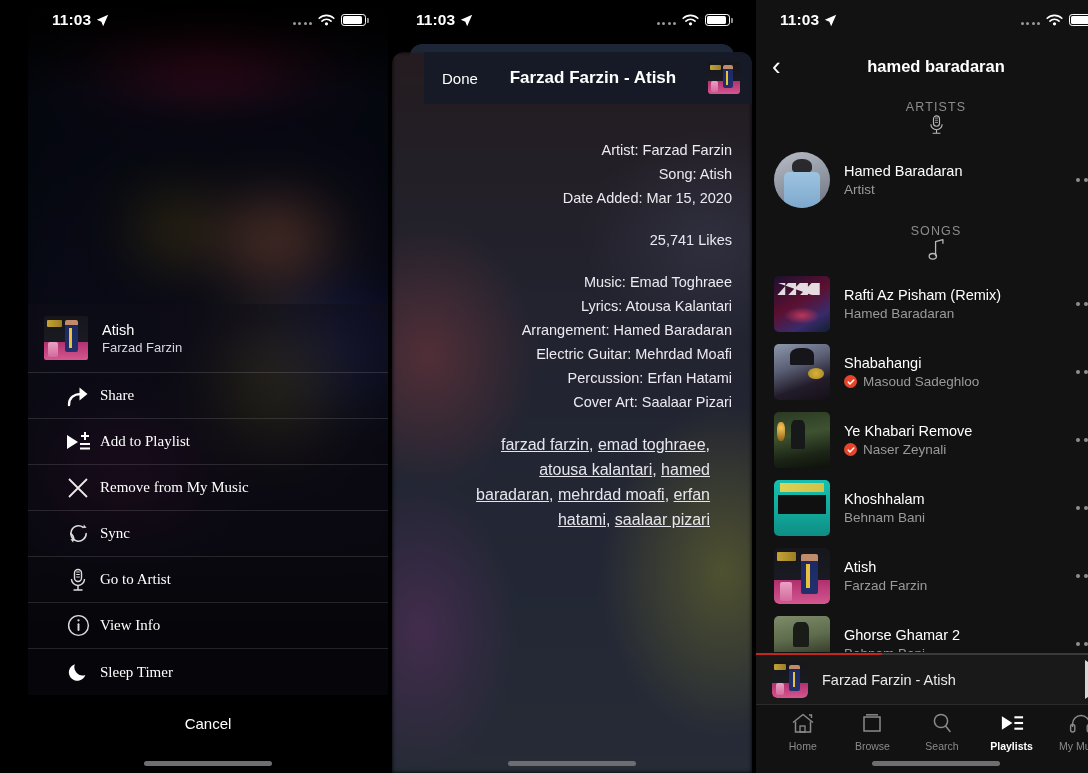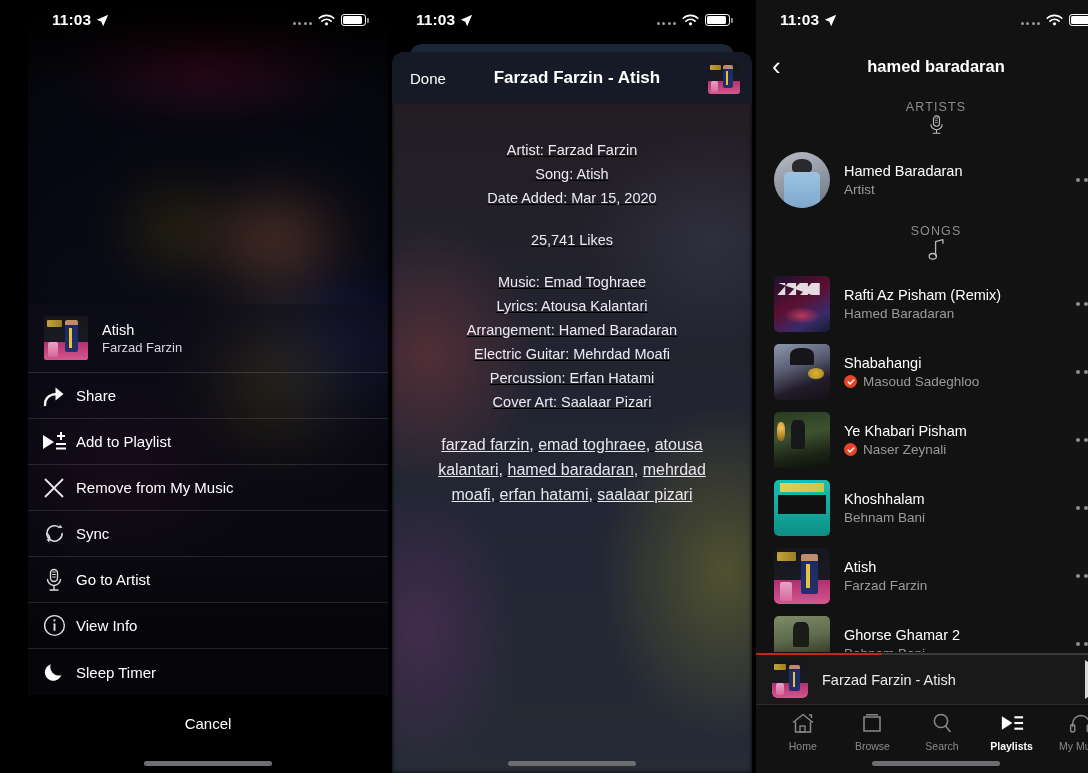--- a/index.html
+++ b/index.html
@@ -59,23 +59,24 @@
     background:rgba(16,14,24,.50);
     border-bottom:1px solid rgba(255,255,255,.13);
   }
   .sheet-head .thumb{ width:44px; height:44px; border-radius:2px; flex:0 0 44px; overflow:hidden; }
   .sheet-meta{ display:flex; flex-direction:column; gap:2px; }
   .sheet-title{ color:#fff; font-size:14.5px; }
   .sheet-sub{ color:#d6d6de; font-size:13px; }
 
   .sheet-row{
     display:flex; align-items:center; gap:0;
-    height:46px; padding:0 4px;
+    height:46px; padding:0 28px;
     background:rgba(14,13,21,.46);
     border-bottom:1px solid rgba(255,255,255,.12);
+    font-family:Liberation Serif, serif;
   }
   .sheet-row .ic{ width:44px; flex:0 0 44px; display:flex; align-items:center; justify-content:center; }
   .sheet-row .lbl{ color:#fff; font-size:15px; }
   .sheet-cancel{
     height:56px; display:flex; align-items:center; justify-content:center;
     color:#fff; font-size:15px;
   }
   .sheet-cancelwrap{ background:transparent; padding-bottom:22px; }
 
   
@@ -87,40 +88,40 @@
   .art-atish .cap{ position:absolute; left:6%; top:8%; width:34%; height:16%;
     background:linear-gradient(90deg,#d8b23a,#a98a24); border-radius:1px; opacity:.9;}
   .art-atish .kid{ position:absolute; left:10%; top:60%; width:22%; height:34%;
     background:linear-gradient(180deg,#e8a2c4,#d46a9c); border-radius:2px;}
 
   
   .p2-back{ position:absolute; inset:0; background:#000; }
   .p2-peek{ position:absolute; left:18px; right:18px; top:44px; height:26px;
             border-radius:12px 12px 0 0; background:#1d2636; }
   .p2-card{ position:absolute; left:0; right:0; top:52px; bottom:0;
-            border-radius:12px 12px 0 0; overflow:hidden; }
+            border-radius:12px 12px 0 0; overflow:hidden;padding-left:32px; }
   .p2-grad{ position:absolute; inset:0;
     background:
       radial-gradient(ellipse 150px 180px at 10% 42%, rgba(120,55,60,.55), transparent 72%),
       radial-gradient(ellipse 130px 200px at 8%  80%, rgba(96,48,100,.50), transparent 72%),
       radial-gradient(ellipse 170px 230px at 92% 72%, rgba(140,140,40,.42), transparent 72%),
       radial-gradient(ellipse 170px 150px at 88% 26%, rgba(60,60,80,.5), transparent 72%),
       linear-gradient(180deg,#241c20 0%, #22232f 35%, #232735 70%, #262b36 100%);
     filter: blur(2px);
   }
   .p2-nav{
     position:relative; z-index:5; height:52px;
     display:flex; align-items:center; padding:0 12px 0 18px;
     background:rgba(22,26,38,.97);
   }
   .p2-done{ color:#fff; font-size:15px; }
   .p2-navtitle{ flex:1; text-align:center; color:#fff; font-size:17px; font-weight:bold; }
   .p2-navthumb{ width:32px; height:32px; border-radius:3px; overflow:hidden; flex:0 0 32px; }
 
-  .p2-body{ position:relative; z-index:5; padding:34px 20px 0; text-align:center;text-decoration:underline; }
+  .p2-body{ position:relative; z-index:5; padding:34px 20px 0; text-align:right; }
   .p2-line{ color:#eceaf0; font-size:14.5px; line-height:24px; }
   .p2-spacer{ height:18px; }
   .p2-tags{ color:#e7e5ec; font-size:16px; line-height:25px; padding:0 22px; }
   .p2-tags a{ color:#e7e5ec; text-decoration:underline; }
 
   
   .p3{ background:#121212; }
   .p3-nav{ position:absolute; top:40px; left:0; right:0; height:52px;
            display:flex; align-items:center; padding:0 16px; z-index:10; }
   .p3-back{ width:26px; color:#fff; font-size:26px; line-height:1; font-weight:300; }
@@ -510,21 +511,21 @@
             <i></i>
             <i></i>
           </span>
       </div>
 
       <div class="row">
         <span class="cover">
             <div class="cov cv-naser"></div>
           </span>
         <span class="txt">
-          <span class="t1">Ye Khabari Pisham</span>
+          <span class="t1">Ye Khabari Remove</span>
           <span class="t2">
             <span class="verified">
                 <svg viewBox="0 0 10 10">
                   <path d="M1.5 5l2.2 2.4L8.5 2.4" stroke="#fff" stroke-width="1.8" fill="none" stroke-linecap="round" stroke-linejoin="round"></path>
                 </svg>
               </span>
             <span>Naser Zeynali</span>
           </span>
         </span>
         <span class="dots">

